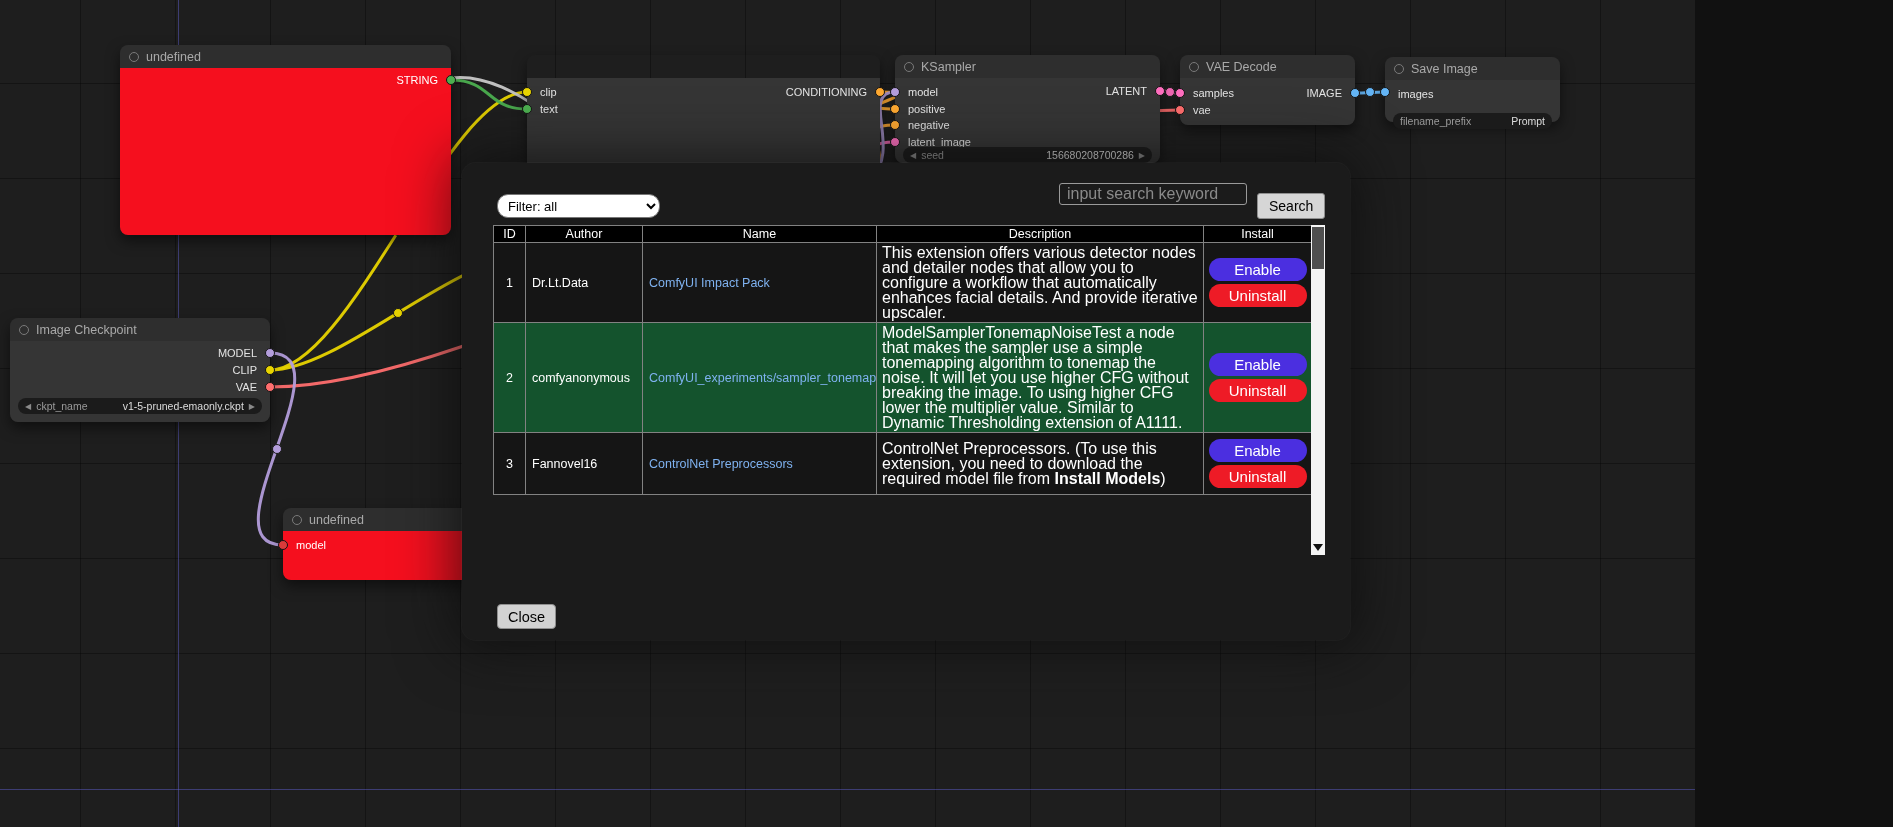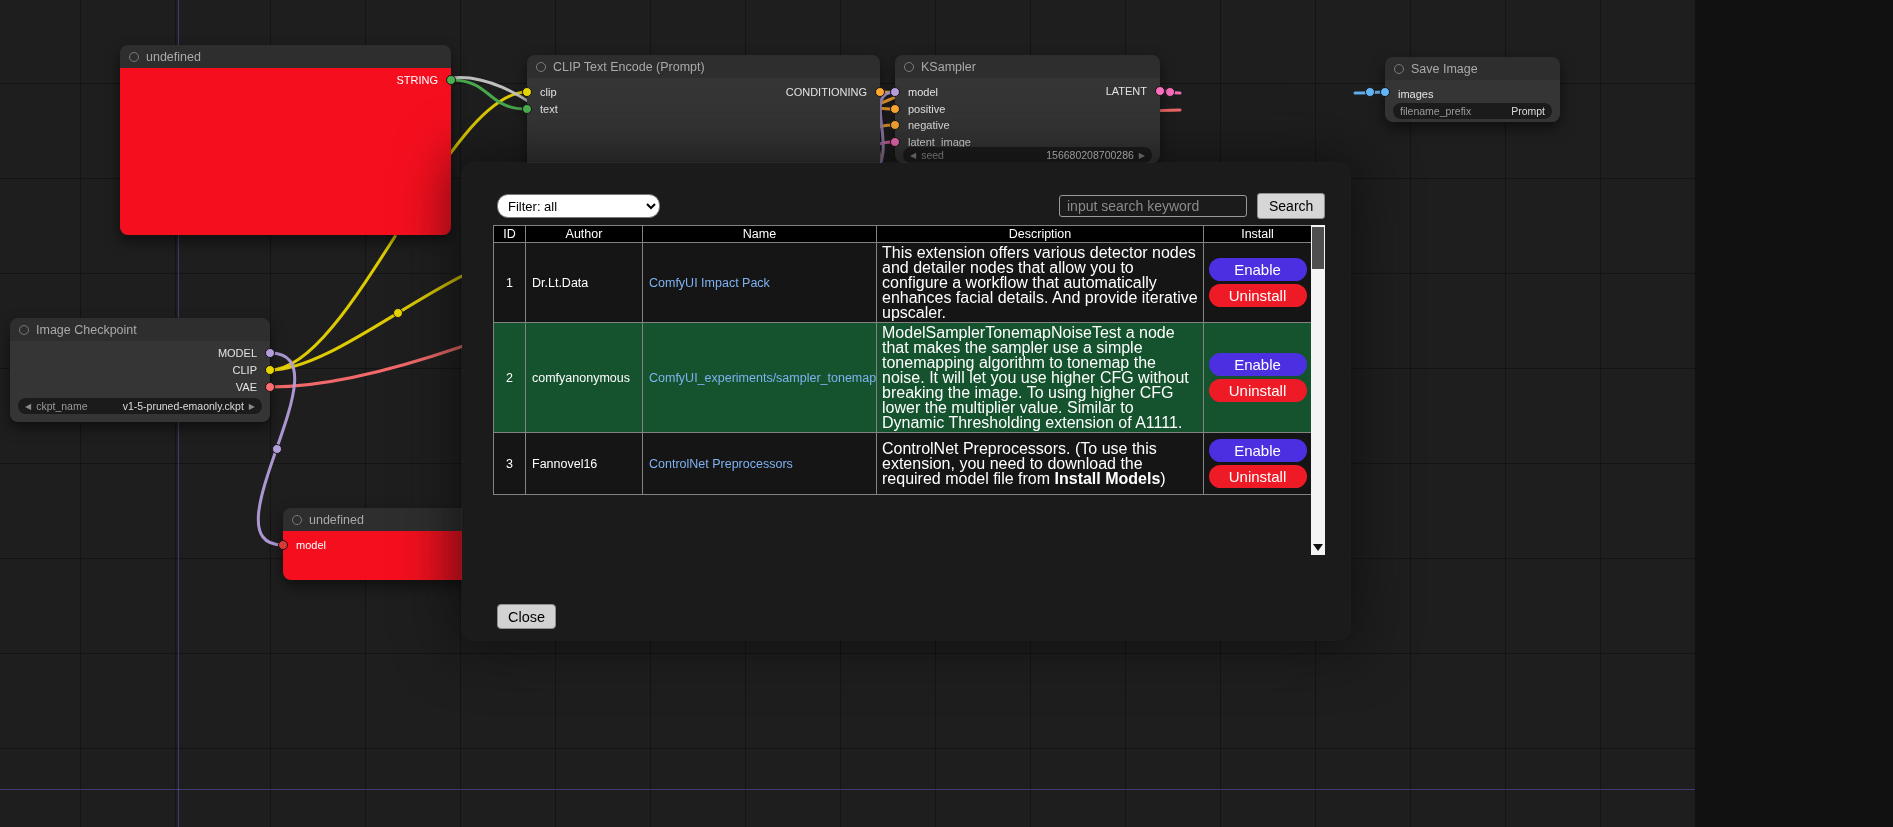--- a/index.html
+++ b/index.html
@@ -34,22 +34,22 @@
   .slot-dot{position:absolute;width:10px;height:10px;border-radius:50%;border:1px solid #141414;z-index:4;}
   .widget{position:absolute;left:8px;right:8px;height:16px;background:#1b1b1b;border-radius:9px;
     display:flex;align-items:center;gap:5px;padding:0 7px;font-size:10.5px;z-index:3;}
   .warrow{color:#8a8a8a;font-size:8px;flex:0 0 auto;}
   .wname{color:#9a9a9a;} .wspacer{flex:1;} .wval{color:#dcdcdc;}
   
   .dialog{position:absolute;left:462px;top:163px;width:888px;height:477px;z-index:10;background:#1b1b1b;
     border-radius:14px;box-shadow:0 0 55px 10px rgba(0,0,0,.6),0 0 0 1px rgba(255,255,255,.05),0 0 90px 4px rgba(255,255,255,.05);}
   .filter-select{position:absolute;left:35px;top:31px;width:163px;height:24px;background:#fff;color:#000;
     border:1px solid #777;border-radius:11px;font-size:13px;padding:0 6px;}
-  .search-input{position:absolute;left:597px;top:32px;width:188px;height:22px;background:#1b1b1b;color:#ddd;
-    border:1px solid #9a9a9a;border-radius:3px;font-size:14px;padding:9px 7px;}
+  .search-input{position:absolute;left:597px;top:20px;width:188px;height:22px;background:#1b1b1b;color:#ddd;
+    border:1px solid #9a9a9a;border-radius:3px;font-size:16px;padding:9px 7px;}
   .search-input::placeholder{color:#8a8a8a;}
   .search-btn{position:absolute;left:795px;top:30px;height:26px;padding:0 11px;background:#d6d6d6;color:#000;
     border:1px solid #8f8f8f;border-radius:3px;font-size:14px;cursor:pointer;}
   .table-wrap{position:absolute;left:31px;top:62px;width:832px;height:330px;}
   table.ext{border-collapse:collapse;width:818px;font-size:12.5px;color:#fff;table-layout:fixed;}
   table.ext th,table.ext td{border:1px solid #828282;}
   table.ext th{background:#000;color:#fff;font-weight:normal;height:17px;font-size:12.5px;}
   .col-id{width:32px;} .col-author{width:117px;} .col-name{width:234px;} .col-desc{width:327px;} .col-install{width:108px;}
   tr.row-odd td{background:#151515;} tr.row-even td{background:#14532d;}
   td.cell-id{text-align:center;}
@@ -123,24 +123,20 @@
     <div class="widget" style="top:80px;">
       <span class="warrow">◀</span>
       <span class="wname">ckpt_name</span>
       <span class="wspacer"></span>
       <span class="wval">v1-5-pruned-emaonly.ckpt</span>
       <span class="warrow">▶</span>
     </div>
   </div>
 
   <div class="node" style="left:527px;top:55px;width:353px;height:250px;">
-    <div class="node-header">
-      <span class="collapse-dot"></span>
-      <span class="node-title">CLIP Text Encode (Prompt)</span>
-    </div>
     <div class="node-body"></div>
     <div class="port in" style="top:30px;"><span>clip</span></div>
     <div class="port in" style="top:47px;"><span>text</span></div>
     <div class="port out" style="top:30px;"><span>CONDITIONING</span></div>
     <span class="slot-dot" style="left:-5px;top:32px;background:var(--clip_wire);"></span>
     <span class="slot-dot" style="left:-5px;top:49px;background:var(--string_wire);"></span>
     <span class="slot-dot" style="right:-5px;top:32px;background:var(--cond_wire);"></span>
   </div>
 
   <div class="node" style="left:895px;top:55px;width:265px;height:108px;">
@@ -161,30 +157,43 @@
     <span class="slot-dot" style="right:-5px;top:31px;background:var(--latent_wire);"></span>
     <div class="widget" style="top:92px;">
       <span class="warrow">◀</span>
       <span class="wname">seed</span>
       <span class="wspacer"></span>
       <span class="wval">156680208700286</span>
       <span class="warrow">▶</span>
     </div>
   </div>
 
+  <div class="node" style="left:1180px;top:55px;width:175px;height:70px;">
+    <div class="node-header">
+      <span class="collapse-dot"></span>
+      <span class="node-title">VAE Decode</span>
+    </div>
+    <div class="node-body"></div>
+    <div class="port in" style="top:31px;"><span>samples</span></div>
+    <div class="port in" style="top:48px;"><span>vae</span></div>
+    <div class="port out" style="top:31px;"><span>IMAGE</span></div>
+    <span class="slot-dot" style="left:-5px;top:33px;background:var(--latent_wire);"></span>
+    <span class="slot-dot" style="left:-5px;top:50px;background:var(--vae_wire);"></span>
+    <span class="slot-dot" style="right:-5px;top:33px;background:var(--image_wire);"></span>
+  </div>
 
   <div class="node" style="left:1385px;top:57px;width:175px;height:65px;">
     <div class="node-header">
       <span class="collapse-dot"></span>
       <span class="node-title">Save Image</span>
     </div>
     <div class="node-body"></div>
     <div class="port in" style="top:30px;"><span>images</span></div>
     <span class="slot-dot" style="left:-5px;top:30px;background:var(--image_wire);"></span>
-    <div class="widget" style="top:46px;justify-content:space-between;">
+    <div class="widget" style="top:56px;justify-content:space-between;">
       <span class="wname">filename_prefix</span>
       <span class="wspacer"></span>
       <span class="wval">Prompt</span>
     </div>
   </div>
 
   <div class="node" style="left:283px;top:508px;width:260px;height:72px;">
     <div class="node-header">
       <span class="collapse-dot"></span>
       <span class="node-title">undefined</span>

